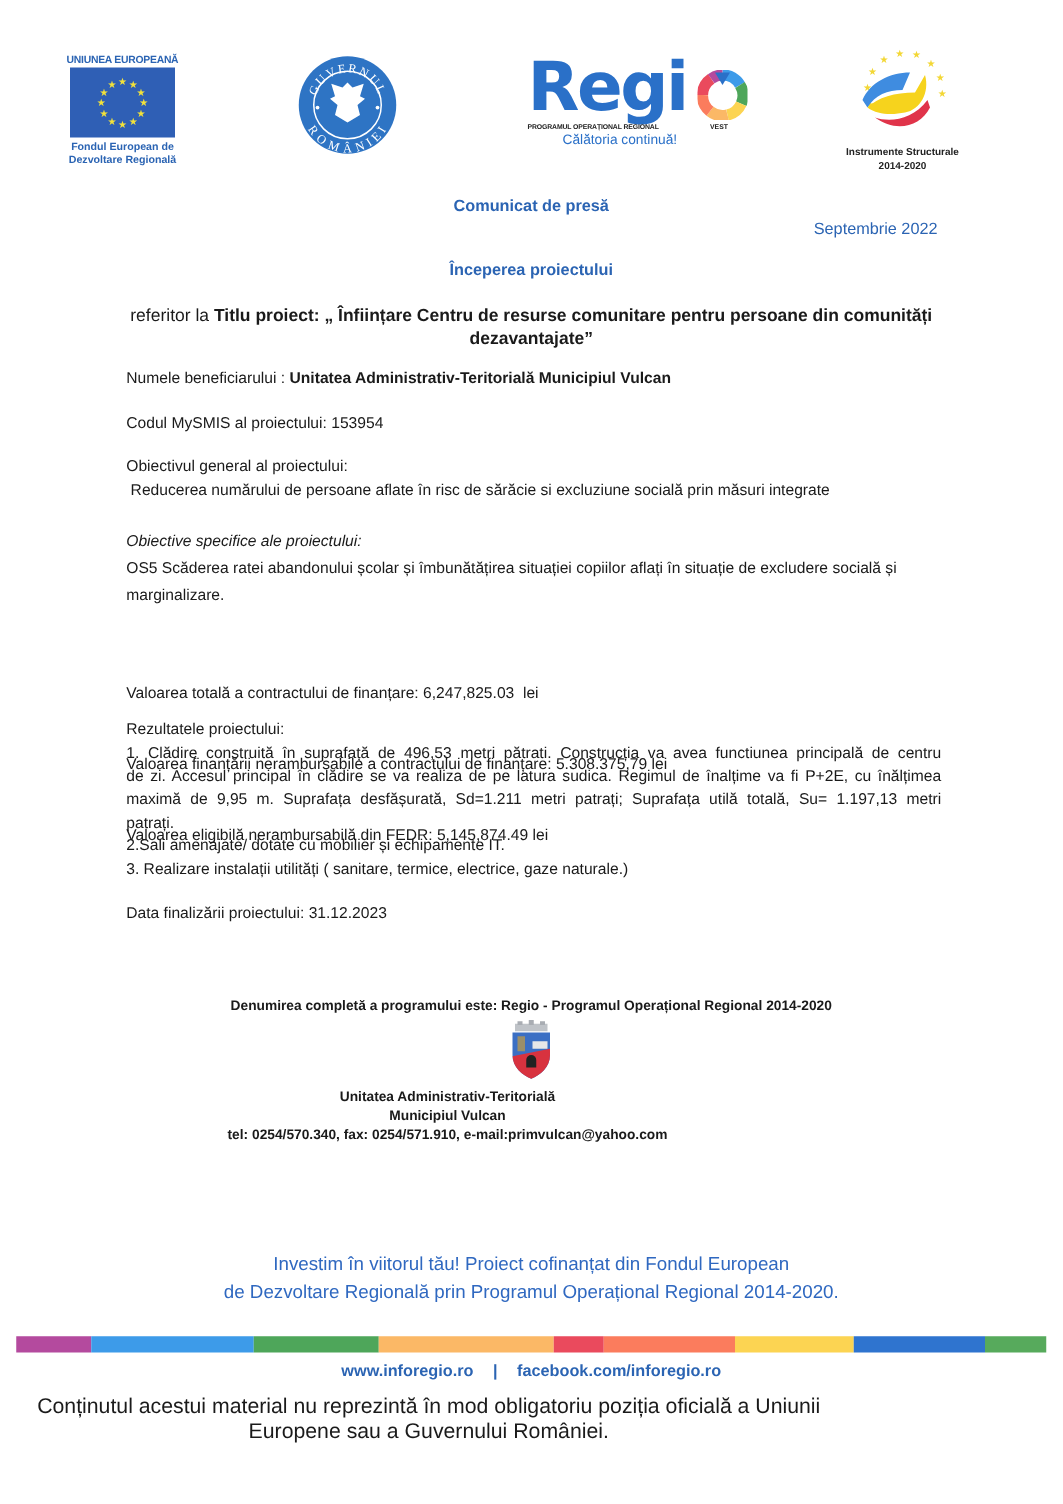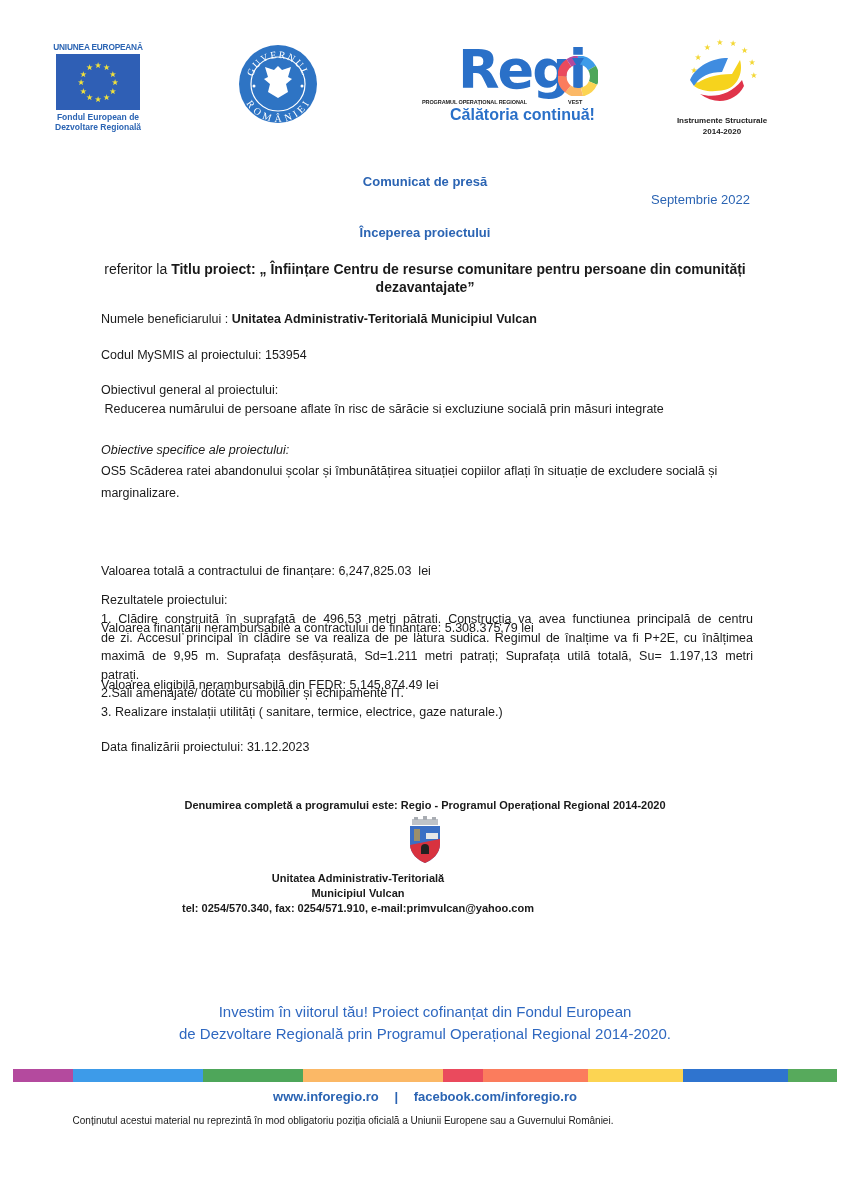--- a/index.html
+++ b/index.html
@@ -1,38 +1,38 @@
 <!DOCTYPE html>
 <html><head>
 <meta charset="utf-8">
 <style>
   html, body { margin:0; padding:0; background:#ffffff; }
   body { width:850px; height:1203px; position:relative; overflow:hidden;
          font-family:"Liberation Sans", sans-serif; color:#1a1a1a; }
   .abs { position:absolute; }
   .blue { color:#2b64b3;text-align:center; }
   .c { text-align:center; }
-  .t { font-size:12.5px; line-height:18px;margin-top:17px; }
+  .t { font-size:12.5px; line-height:18px; }
   .b { font-weight:bold; }
 
   
   #eu { left:52px; top:42px; width:92px; text-align:center; }
   #eu .hdr { font-size:8.3px; font-weight:bold; color:#2b64b3; letter-spacing:-0.2px; }
   #eu .flag { width:84px; height:56px; margin:2px auto 2px; background:#2f5fb5; position:relative; }
   #eu .ftxt { font-size:8.5px; font-weight:bold; color:#2b64b3; line-height:10px; }
 
   
   #gov { left:238px; top:44px; width:80px; height:80px; }
 
   
   #regio { left:420px; top:44px; width:190px; height:80px; }
-  #regio .word { position:absolute; left:2px; top:-6px; font-size:54px; font-weight:bold; color:#2a70c8; letter-spacing:-2px; font-family:"DejaVu Sans", sans-serif;margin-left:36px; }
+  #regio .word { position:absolute; left:2px; top:-6px; font-size:54px; font-weight:bold; color:#2a70c8; letter-spacing:-2px; font-family:"DejaVu Sans", sans-serif; }
   #regio .sub1 { position:absolute; left:2px; top:55px; font-size:5.5px; font-weight:bold; color:#222; letter-spacing:-0.1px; }
   #regio .vest { position:absolute; left:148px; top:55px; font-size:5.5px; font-weight:bold; color:#222; }
-  #regio .slogan { position:absolute; left:30px; top:62px; font-size:16px; font-weight:bold; color:#2a70c8; }
+  #regio .slogan { position:absolute; left:30px; top:62px; font-size:11px; font-weight:normal; color:#2a70c8; }
   #regio .ring { position:absolute; left:138px; top:12px; width:40px; height:40px; }
 
   
   #is { left:664px; top:36px; width:116px; text-align:center; }
   #is .lbl { font-size:8px; font-weight:bold; color:#222; line-height:9px; margin-top:2px; }
 
   .stripe { left:13px; top:1069px; width:824px; height:13px; display:flex; }
   .stripe div { height:100%; }
 </style>
 </head>
@@ -204,13 +204,13 @@
     <div style="background: rgb(47, 116, 207); flex: 105 0 0px;"></div>
     <div style="background: rgb(87, 170, 92); flex: 49 0 0px;"></div>
   </div>
 
 <div class="abs c b blue" style="left:0; width:850px; top:1089px; font-size:13px;">
   <span>www.inforegio.ro</span>
   <span style="margin:0 12px;">|</span>
   <span>facebook.com/inforegio.ro</span>
 </div>
 
-<div class="abs c" style="left:0; width:686px; top:1115px; font-size:10px;">Conținutul acestui material nu reprezintă în mod obligatoriu poziția oficială a Uniunii Europene sau a Guvernului României.</div>
+<div class="abs c" style="left:0; width:686px; top:1115px; font-size:17px;">Conținutul acestui material nu reprezintă în mod obligatoriu poziția oficială a Uniunii Europene sau a Guvernului României.</div>
 
 </body></html>

